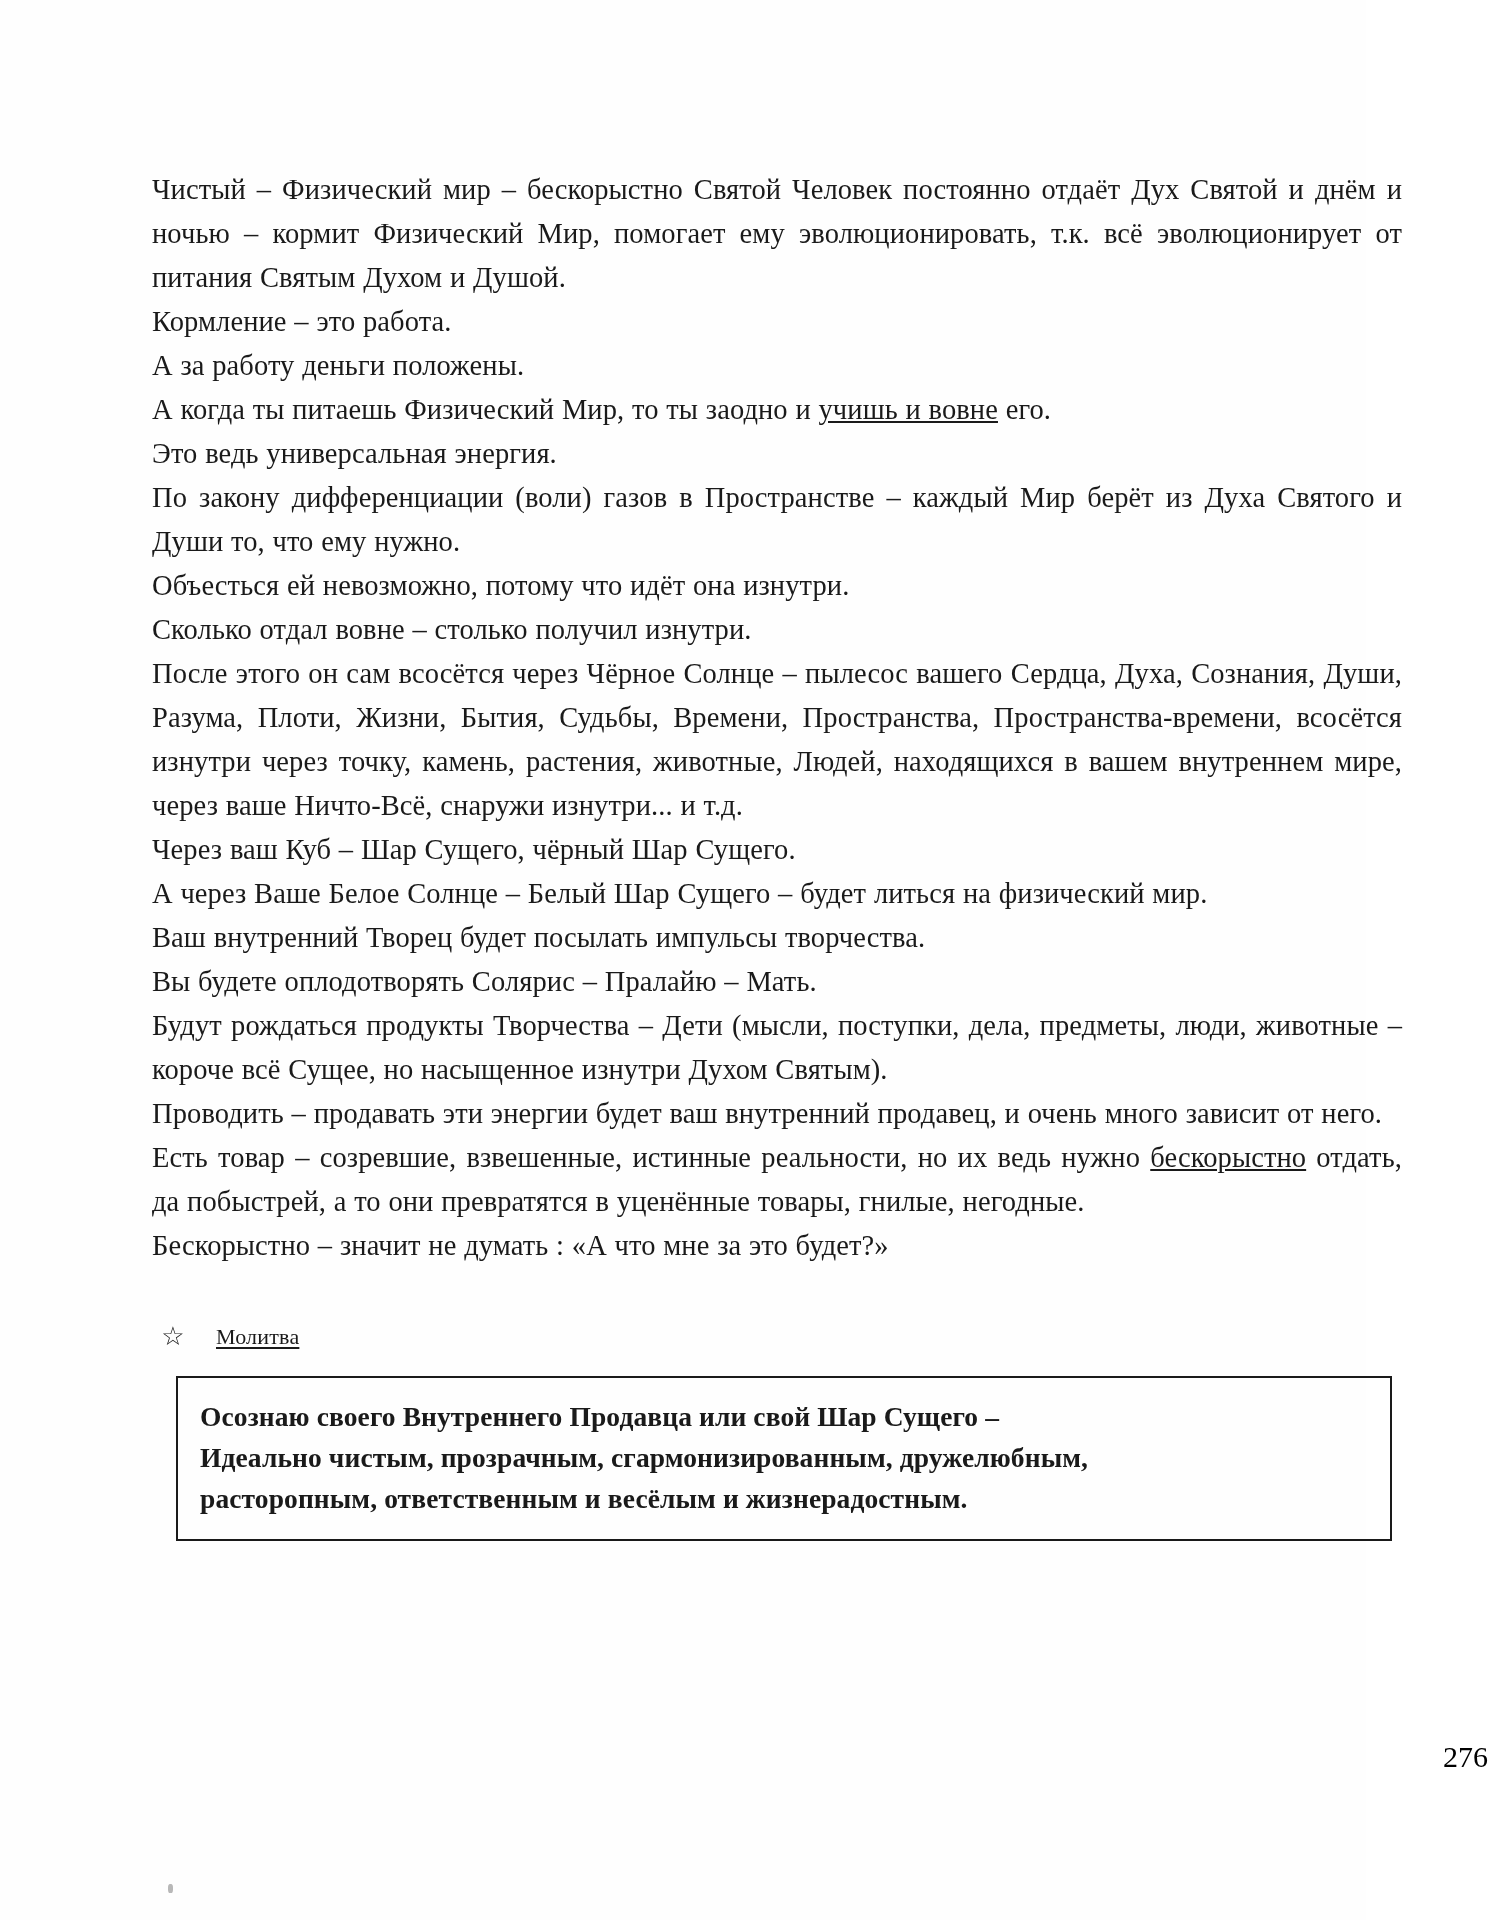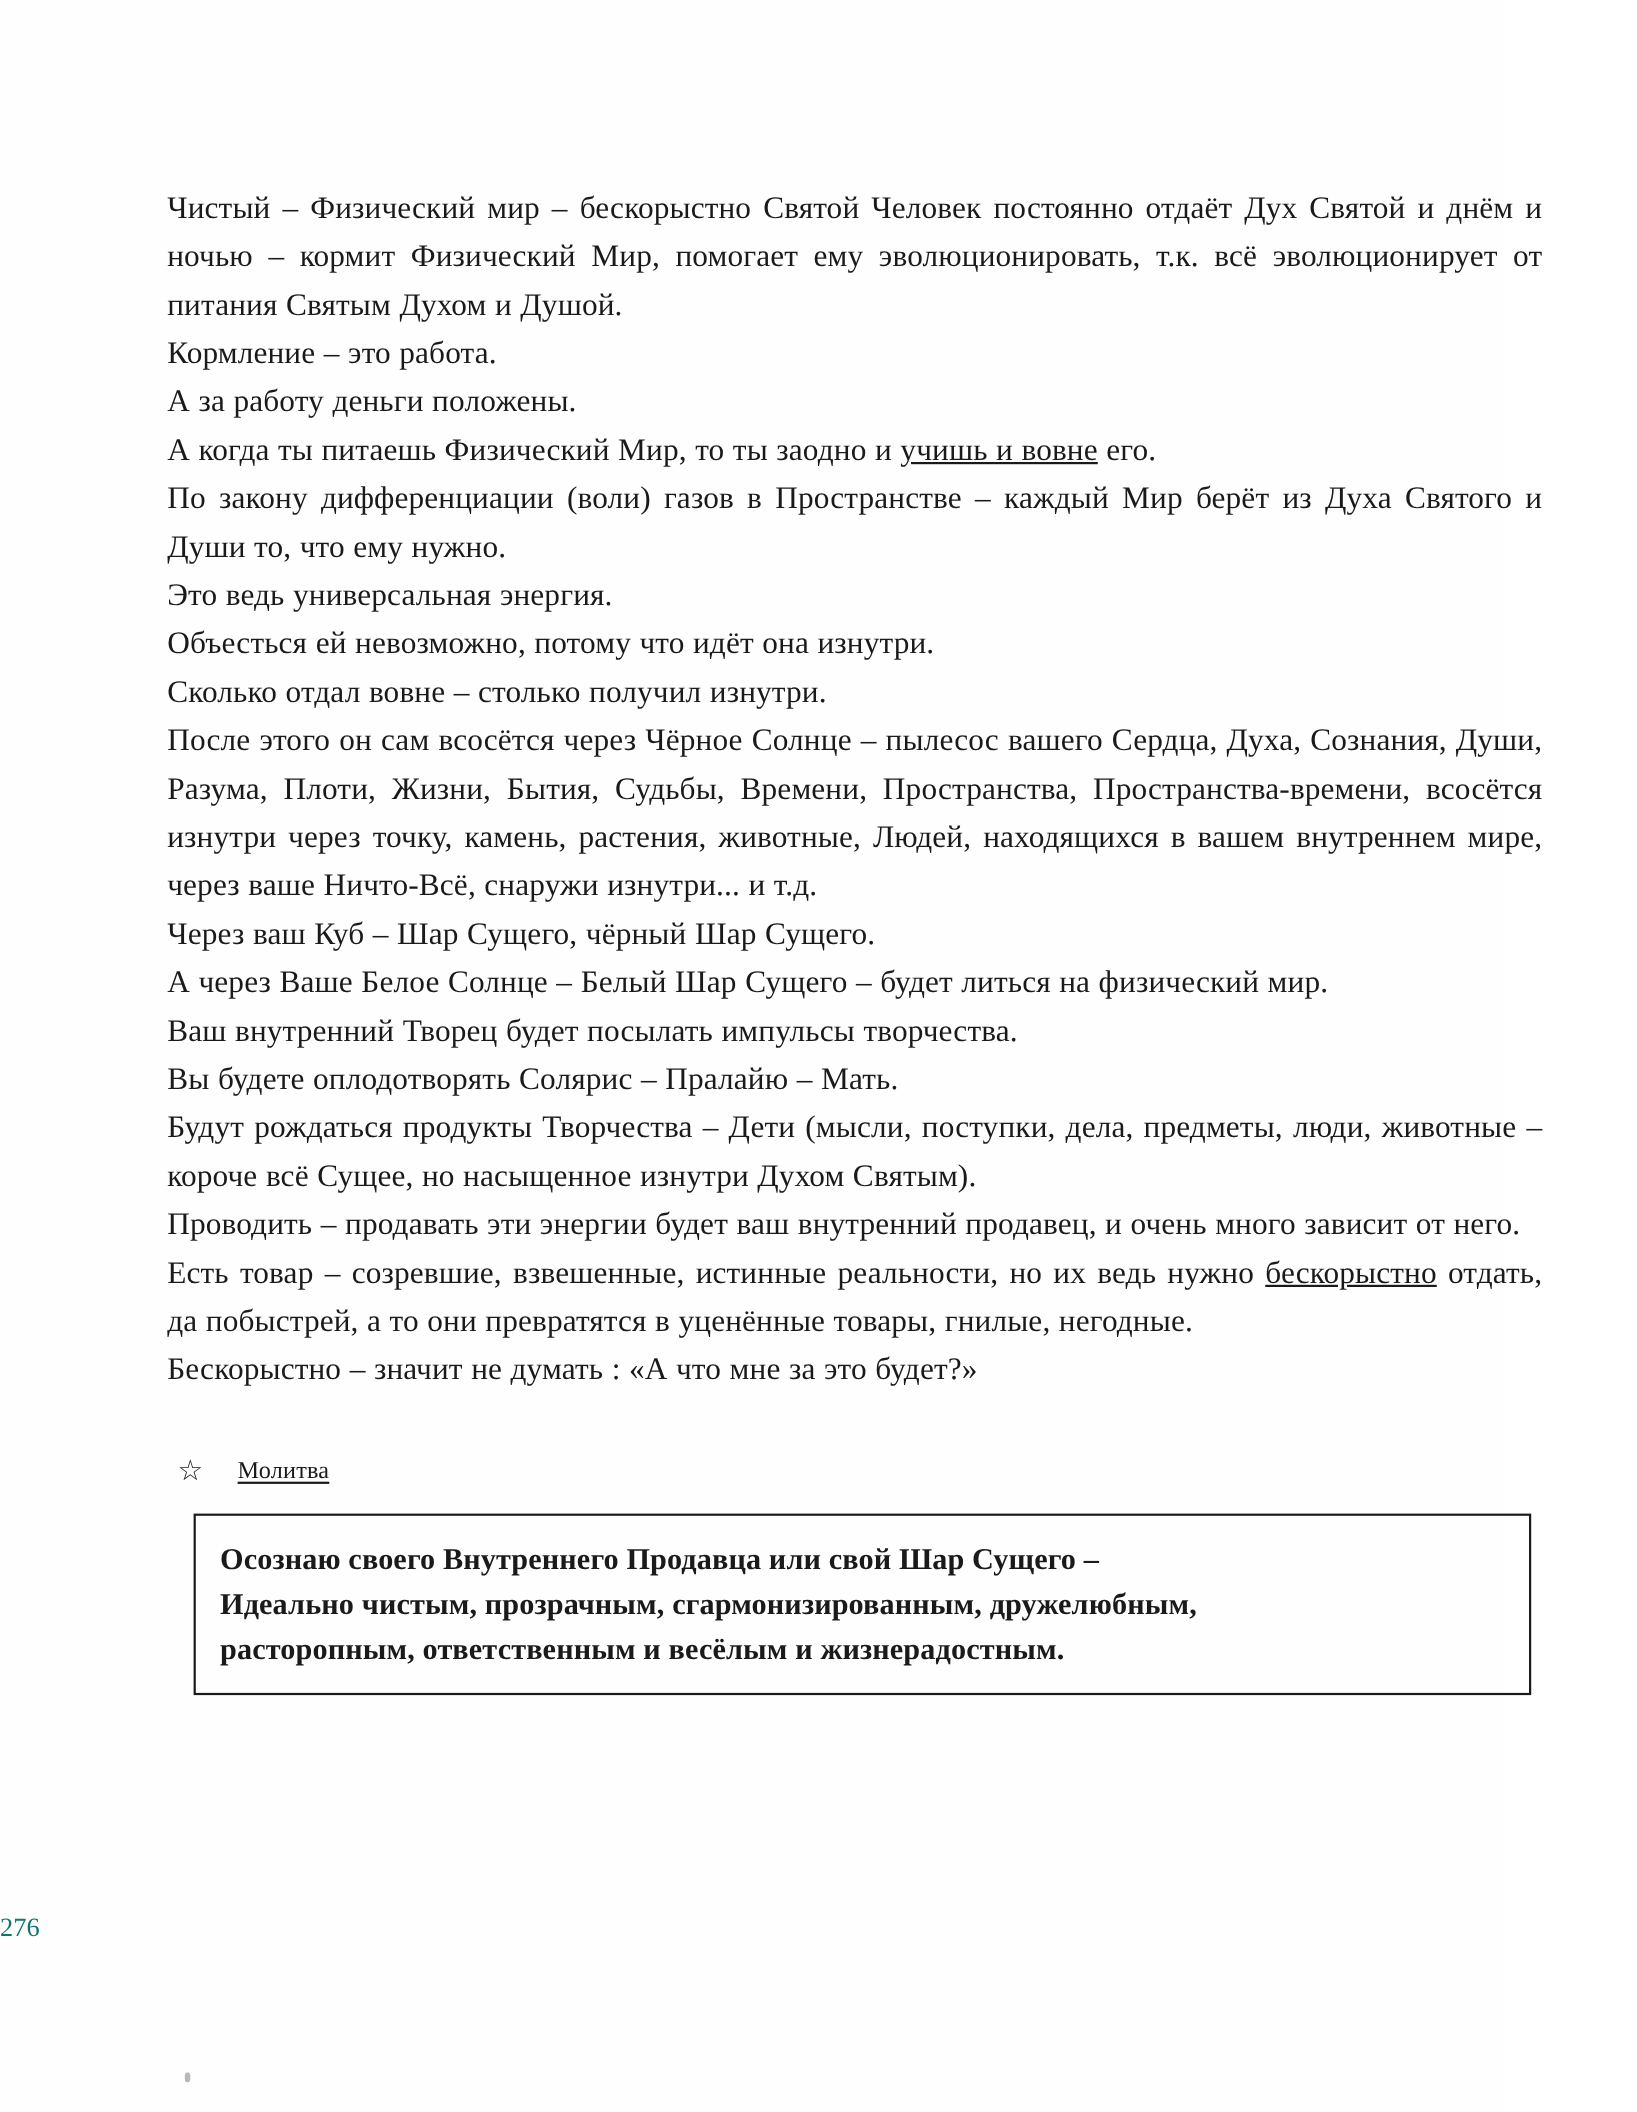--- a/index.html
+++ b/index.html
@@ -79,23 +79,23 @@
     line-height: 41px;
     font-weight: bold;
     text-align: left;
     letter-spacing: 0.1px;
   }
   .page-number {
     position: absolute;
     left: 0;
     top: 1740px;
     width: 1488px;
-    text-align: left;
-    font-size: 24px;
-    color: #0f766e;
+    text-align: right;
+    font-size: 30px;
+    color: #000000;
   }
   .speck {
     position: absolute;
     left: 168px;
     top: 1884px;
     width: 5px;
     height: 9px;
     background: #b8b8b8;
     border-radius: 40%;
   }
@@ -105,22 +105,22 @@
 
 <div class="page">
   <div class="content">
 
     <p class="para">Чистый – Физический мир – бескорыстно Святой Человек постоянно отдаёт Дух Святой и днём и ночью – кормит Физический Мир, помогает ему эволюционировать, т.к. всё эволюционирует от питания Святым Духом и Душой.</p>
     <p class="para nojust">Кормление – это работа.</p>
     <p class="para nojust">А за работу деньги положены.</p>
 
     <p class="para nojust"><span>А когда ты питаешь Физический Мир, то ты заодно и </span><span class="u">учишь и вовне</span><span> его.</span></p>
 
+    <p class="para nojust">Это ведь универсальная энергия.</p>
     <p class="para">По закону дифференциации (воли) газов в Пространстве – каждый Мир берёт из Духа Святого и Души то, что ему нужно.</p>
-    <p class="para nojust">Это ведь универсальная энергия.</p>
     <p class="para nojust">Объесться ей невозможно, потому что идёт она изнутри.</p>
     <p class="para nojust">Сколько отдал вовне – столько получил изнутри.</p>
     <p class="para">После этого он сам всосётся через Чёрное Солнце – пылесос вашего Сердца, Духа, Сознания, Души, Разума, Плоти, Жизни, Бытия, Судьбы, Времени, Пространства, Пространства-времени, всосётся изнутри через точку, камень, растения, животные, Людей, находящихся в вашем внутреннем мире, через ваше Ничто-Всё, снаружи изнутри... и т.д.</p>
     <p class="para nojust">Через ваш Куб – Шар Сущего, чёрный Шар Сущего.</p>
     <p class="para">А через Ваше Белое Солнце – Белый Шар Сущего – будет литься на физический мир.</p>
     <p class="para nojust">Ваш внутренний Творец будет посылать импульсы творчества.</p>
     <p class="para nojust">Вы будете оплодотворять Солярис – Пралайю – Мать.</p>
     <p class="para">Будут рождаться продукты Творчества – Дети (мысли, поступки, дела, предметы, люди, животные – короче всё Сущее, но насыщенное изнутри Духом Святым).</p>
     <p class="para">Проводить – продавать эти энергии будет ваш внутренний продавец, и очень много зависит от него.</p>
 

